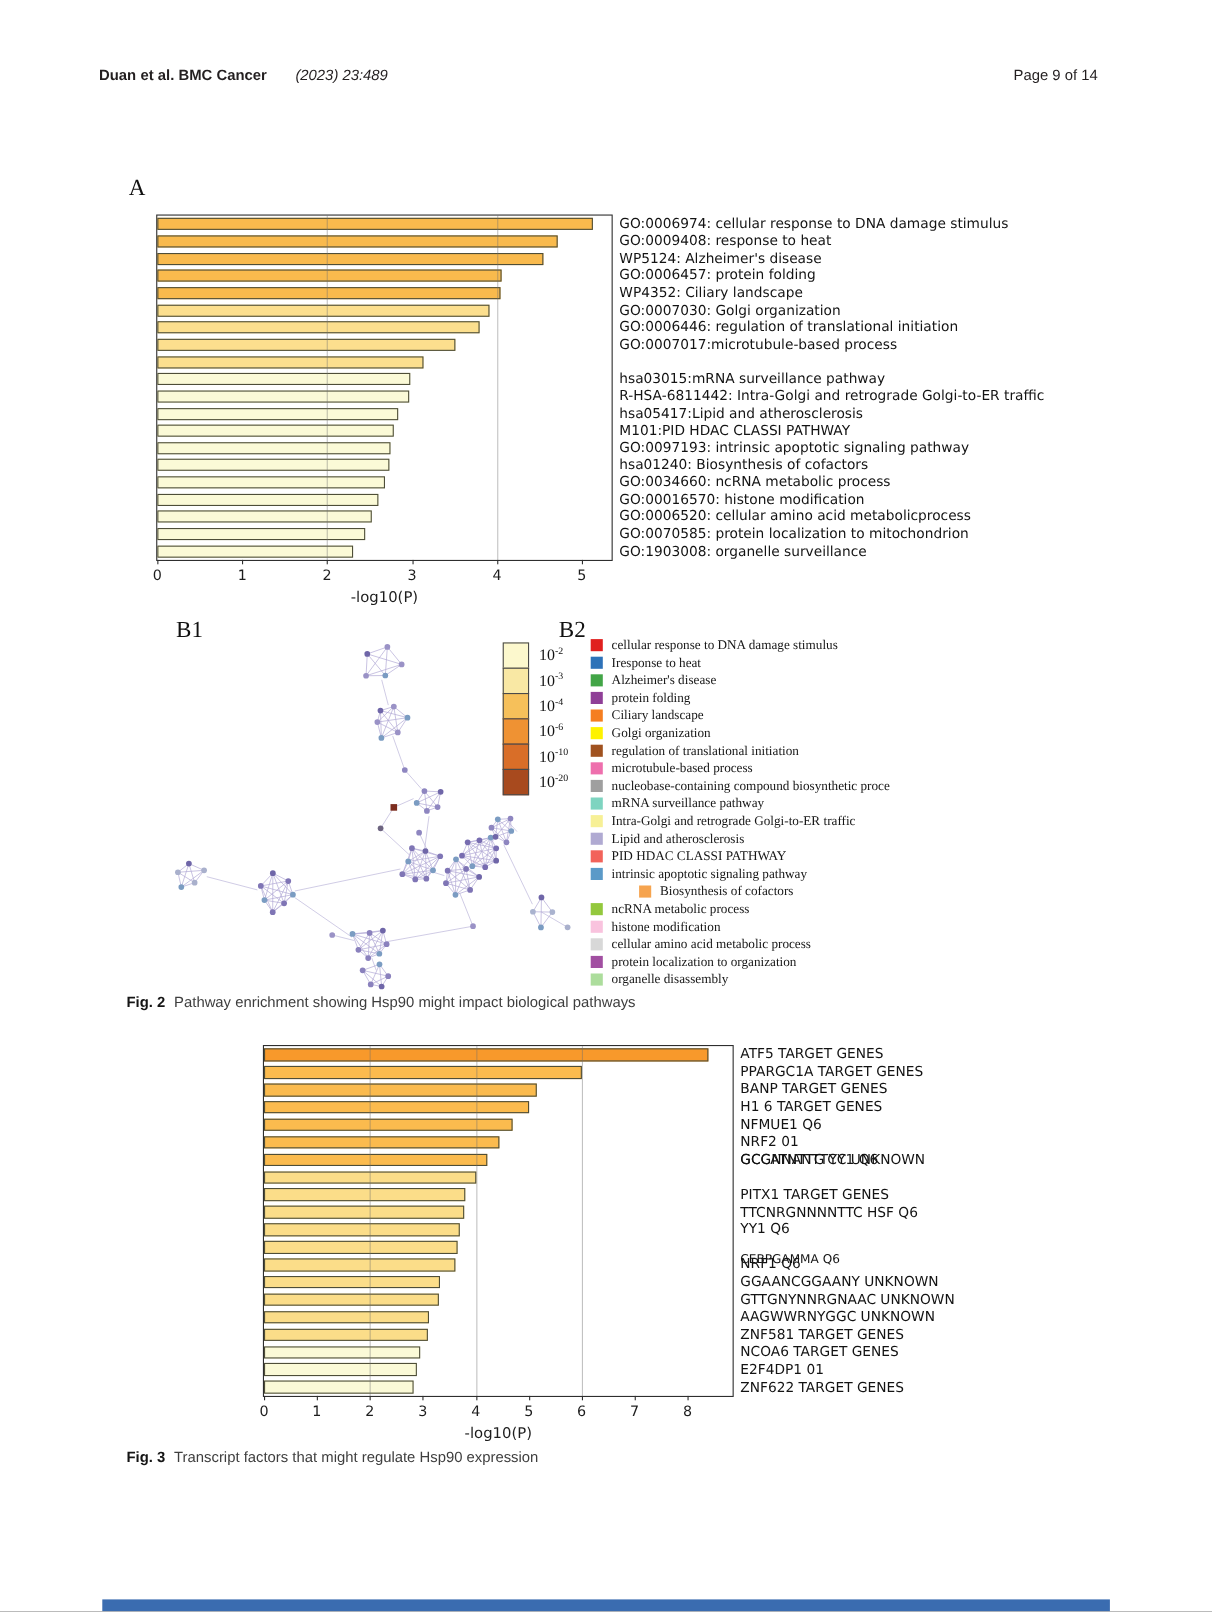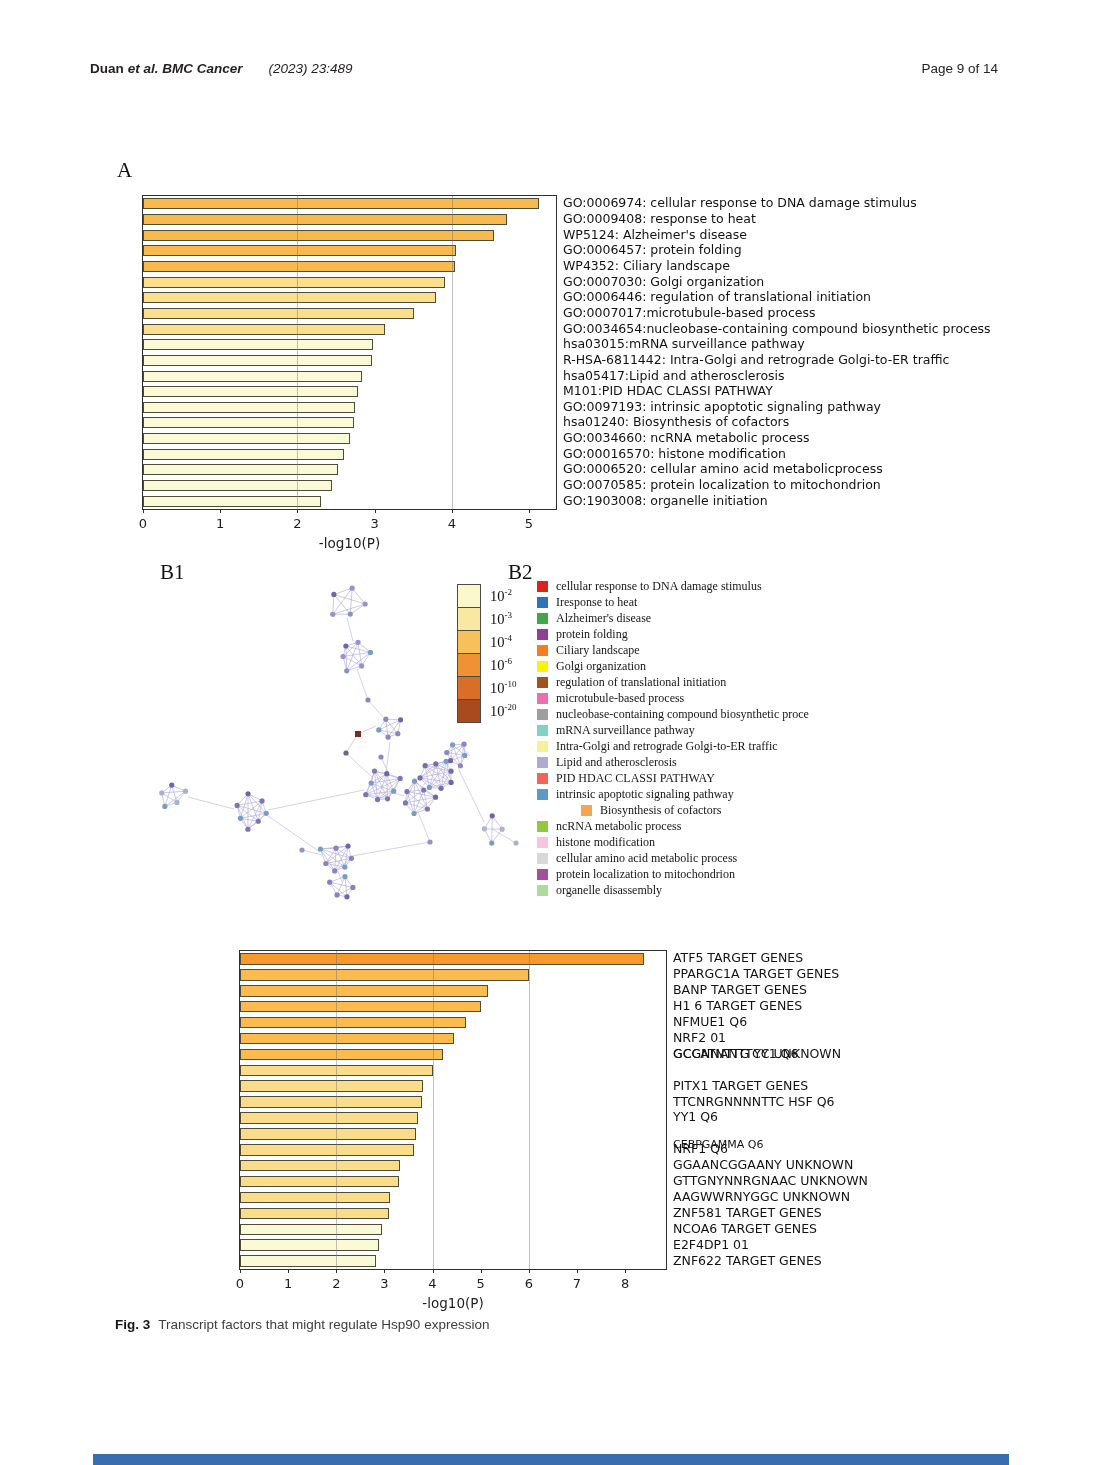--- a/index.html
+++ b/index.html
@@ -1,21 +1,21 @@
 <!DOCTYPE html>
 <html><head>
 <meta charset="utf-8">
 <style>
   html,body{margin:0;padding:0;background:#888;}
   .page{position:relative;width:1102px;height:1465px;background:#ffffff;
         font-family:"Liberation Sans",sans-serif;overflow:hidden;margin:0 auto;}
   .hdr{position:absolute;top:61px;font-size:13.5px;color:#231f20;white-space:nowrap;}
   .hdr-left{left:90px;}
   .hdr-left .au{font-weight:600;}
-  .hdr-left .jn{font-style:italic;font-weight:600;margin-left:4px;}
+  .hdr-left .jn{font-weight:600;margin-left:4px;}
   .hdr-left .iss{font-style:italic;margin-left:26px;}
   .hdr-right{right:104px;}
   .panel-label{position:absolute;font-family:"Liberation Serif",serif;font-size:21px;color:#111;}
   .chart-box{position:absolute;border:1px solid #2e2e2e;background:#fff;box-sizing:content-box;}
   .gridline{position:absolute;top:0;bottom:0;width:1px;background:rgba(110,110,110,0.42);z-index:3;}
   .bar{position:absolute;left:0;border:1px solid #4e4e38;box-sizing:border-box;z-index:2;}
   .tick{position:absolute;width:1px;height:4px;background:#2e2e2e;}
   .tick-label{position:absolute;transform:translateX(-50%);font-size:13px;
               font-family:"DejaVu Sans",sans-serif;color:#1d1d1d;}
   .axis-label{position:absolute;transform:translateX(-50%);font-size:13.5px;
@@ -88,32 +88,31 @@
       </div>
       <div class="bar-labels" style="left: 563px; top: 195px; width: 460px; height: 313px;">
         <div class="bar-label" style="top: 0px; height: 15.7px; font-size: 12.5px;">GO:0006974: cellular response to DNA damage stimulus</div>
         <div class="bar-label" style="top: 15.7px; height: 15.7px; font-size: 12.5px;">GO:0009408: response to heat</div>
         <div class="bar-label" style="top: 31.3px; height: 15.7px; font-size: 12.5px;">WP5124: Alzheimer's disease</div>
         <div class="bar-label" style="top: 47px; height: 15.7px; font-size: 12.5px;">GO:0006457: protein folding</div>
         <div class="bar-label" style="top: 62.6px; height: 15.7px; font-size: 12.5px;">WP4352: Ciliary landscape</div>
         <div class="bar-label" style="top: 78.3px; height: 15.7px; font-size: 12.5px;">GO:0007030: Golgi organization</div>
         <div class="bar-label" style="top: 93.9px; height: 15.7px; font-size: 12.5px;">GO:0006446: regulation of translational initiation</div>
         <div class="bar-label" style="top: 109.5px; height: 15.7px; font-size: 12.5px; text-align: center;">GO:0007017:microtubule-based process</div>
-        <div class="bar-label" style="top: 125.2px; height: 15.7px; font-size: 12.5px;">GO:0034654:nucleobase-containing compound biosynthetic process</div>
         <div class="bar-label" style="top: 140.8px; height: 15.7px; font-size: 12.5px;">hsa03015:mRNA surveillance pathway</div>
         <div class="bar-label" style="top: 156.5px; height: 15.7px; font-size: 12.5px;">R-HSA-6811442: Intra-Golgi and retrograde Golgi-to-ER traffic</div>
         <div class="bar-label" style="top: 172.2px; height: 15.7px; font-size: 12.5px;">hsa05417:Lipid and atherosclerosis</div>
         <div class="bar-label" style="top: 187.8px; height: 15.7px; font-size: 12.5px;">M101:PID HDAC CLASSI PATHWAY</div>
         <div class="bar-label" style="top: 203.5px; height: 15.7px; font-size: 12.5px;">GO:0097193: intrinsic apoptotic signaling pathway</div>
         <div class="bar-label" style="top: 219.1px; height: 15.7px; font-size: 12.5px;">hsa01240: Biosynthesis of cofactors</div>
         <div class="bar-label" style="top: 234.8px; height: 15.7px; font-size: 12.5px;">GO:0034660: ncRNA metabolic process</div>
         <div class="bar-label" style="top: 250.4px; height: 15.7px; font-size: 12.5px;">GO:00016570: histone modification</div>
         <div class="bar-label" style="top: 266.1px; height: 15.7px; font-size: 12.5px;">GO:0006520: cellular amino acid metabolicprocess</div>
         <div class="bar-label" style="top: 281.7px; height: 15.7px; font-size: 12.5px;">GO:0070585: protein localization to mitochondrion</div>
-        <div class="bar-label" style="top: 297.4px; height: 15.7px; font-size: 12.5px;">GO:1903008: organelle initiation</div>
+        <div class="bar-label" style="top: 297.4px; height: 15.7px; font-size: 12.5px;">GO:1903008: organelle surveillance</div>
       </div>
     </div>
 
   <div class="panel-label" style="left:160px;top:560px;">B1</div>
   <div class="panel-label" style="left:508px;top:560px;">B2</div>
 
   <svg class="network-svg" id="mount-network" width="395" height="340" viewBox="140 572 395 340">
       <line x1="347" y1="618" x2="353" y2="641" stroke="#c7c2e0" stroke-width="0.9" stroke-opacity="0.85"></line>
       <line x1="357" y1="669" x2="368" y2="700" stroke="#c7c2e0" stroke-width="0.9" stroke-opacity="0.85"></line>
       <line x1="368" y1="700" x2="383" y2="717" stroke="#c7c2e0" stroke-width="0.9" stroke-opacity="0.85"></line>
@@ -493,28 +492,31 @@
       <div class="legend-item" style="top: 256px;">
         <div class="legend-swatch" style="background: rgb(249, 195, 222);"></div>
         <div>histone modification</div>
       </div>
       <div class="legend-item" style="top: 272px;">
         <div class="legend-swatch" style="background: rgb(216, 216, 216);"></div>
         <div>cellular amino acid metabolic process</div>
       </div>
       <div class="legend-item" style="top: 288px;">
         <div class="legend-swatch" style="background: rgb(161, 79, 161);"></div>
-        <div>protein localization to mitochondrion</div>
+        <div>protein localization to organization</div>
       </div>
       <div class="legend-item" style="top: 304px;">
         <div class="legend-swatch" style="background: rgb(172, 221, 156);"></div>
         <div>organelle disassembly</div>
       </div>
     </div>
 
+  <div class="caption" style="left:115px;top:903px;">
+    <b>Fig. 2</b><span>Pathway enrichment showing Hsp90 might impact biological pathways</span>
+  </div>
 
   <div id="mount-fig3">
       <div class="chart-box" style="left: 239px; top: 950px; width: 426px; height: 318px;">
         <div class="bar" style="top: 2.2px; height: 11.5px; width: 404.3px; background: rgb(248, 153, 43);"></div>
         <div class="bar" style="top: 18.1px; height: 11.5px; width: 288.8px; background: rgb(251, 187, 78);"></div>
         <div class="bar" style="top: 34px; height: 11.5px; width: 247.9px; background: rgb(251, 187, 78);"></div>
         <div class="bar" style="top: 49.9px; height: 11.5px; width: 240.7px; background: rgb(251, 187, 78);"></div>
         <div class="bar" style="top: 65.8px; height: 11.5px; width: 226.2px; background: rgb(251, 187, 78);"></div>
         <div class="bar" style="top: 81.7px; height: 11.5px; width: 214.2px; background: rgb(251, 187, 78);"></div>
         <div class="bar" style="top: 97.6px; height: 11.5px; width: 203.1px; background: rgb(251, 187, 78);"></div>

